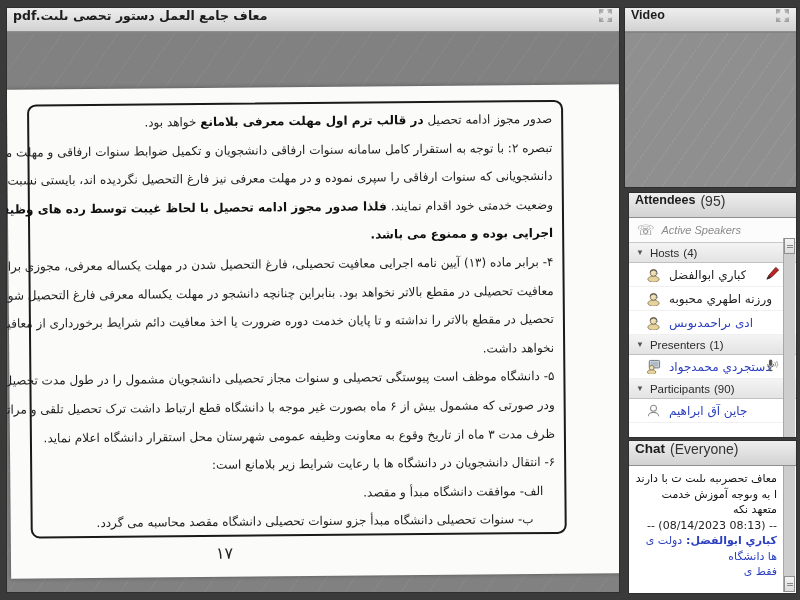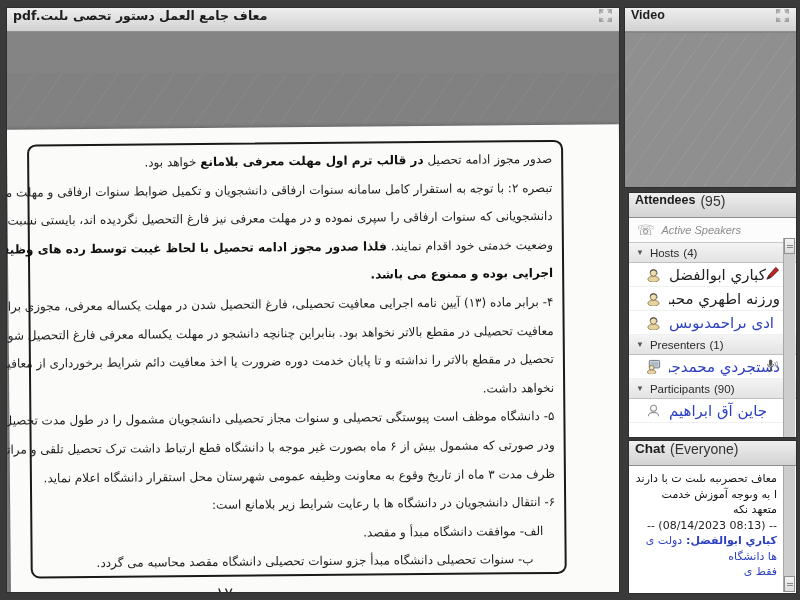--- a/index.html
+++ b/index.html
@@ -17,21 +17,20 @@
   .titlebar .spacer { flex:1; }
   .expand-ic { width:15px; height:15px; opacity:.75; cursor:pointer; }
 
   
   #doc-pod { left:6px; top:7px; width:614px; height:586px; }
   #doc-pod .titlebar { font-family:"DejaVu Sans","Liberation Sans",sans-serif; font-weight:bold; }
   #doc-content {
     position:absolute; left:0; right:0; top:25px; bottom:0; overflow:hidden;
     background:#818181;
     background-image:repeating-linear-gradient(125deg, transparent 0 22px, rgba(255,255,255,.05) 22px 23px);
-    margin-top:40px;
   }
   #doc-page {
     position:absolute; left:2px; top:54px; width:612px; height:489px;
     background:#fbfbfa; transform:rotate(-0.5deg);
     box-shadow:0 0 4px rgba(0,0,0,.35);
   }
   #doc-frame {
     position:absolute; left:20px; top:15px; right:56px; height:434px;
     border:2px solid #1a1a1a; border-radius:9px; padding:3px 9px 0 6px;
   }
@@ -69,21 +68,21 @@
     display:flex; align-items:center; padding:0 7px; font-size:11.5px; color:#2b2b2b; cursor:pointer;
   }
   .grp-header .tri { font-size:8px; color:#555; margin-right:6px; }
   .grp-count { margin-left:4px; }
   .member-row {
     height:24px; display:flex; align-items:center; padding:0 16px 0 17px;
     border-bottom:1px solid #f0f0f0; background:#fff; cursor:pointer; position:relative;
   }
   .member-row .avt { margin-right:8px; flex:0 0 auto; }
   .member-name {
-    font-family:"DejaVu Sans",sans-serif; font-size:15px; color:#222;
+    font-family:"DejaVu Sans",sans-serif; font-size:12px; color:#222;
     direction:rtl; unicode-bidi:isolate; white-space:nowrap; overflow:hidden;
   }
   .member-name.blue { color:#2b3fc0; }
   .badge { position:absolute; right:16px; top:3px; }
 
   .vscroll { position:absolute; right:1px; width:12px; background:#cdcdcd; border-left:1px solid #a8a8a8; }
   #att-scroll { top:45px; bottom:0; }
   #chat-scroll { top:25px; bottom:1px; }
   .vthumb {
     position:absolute; left:0; right:0; height:16px; background:linear-gradient(#f4f4f4,#dcdcdc);

